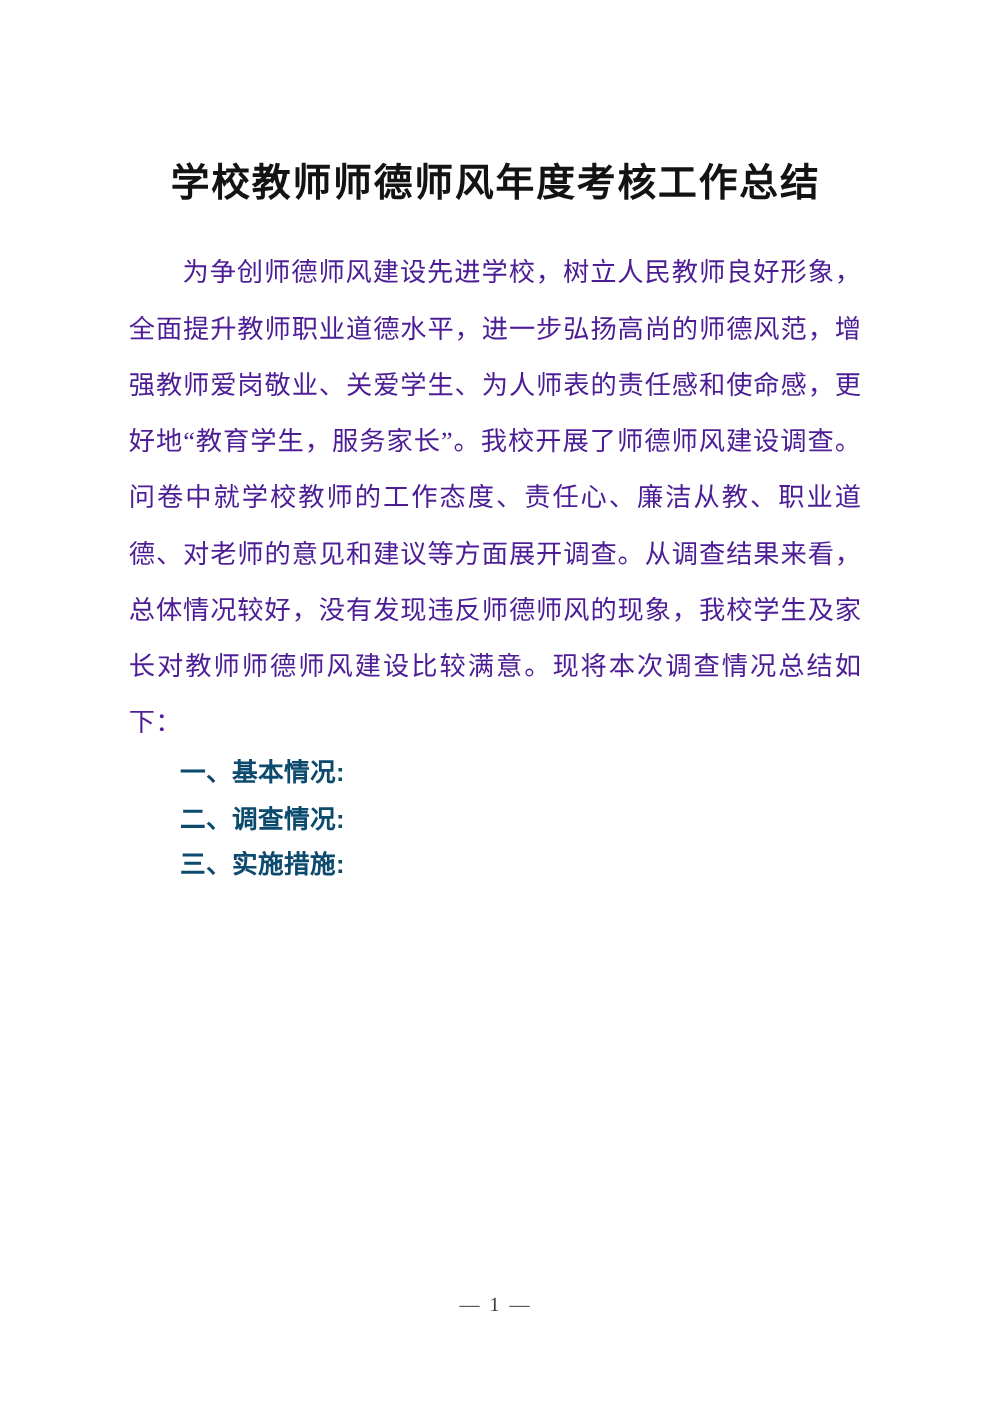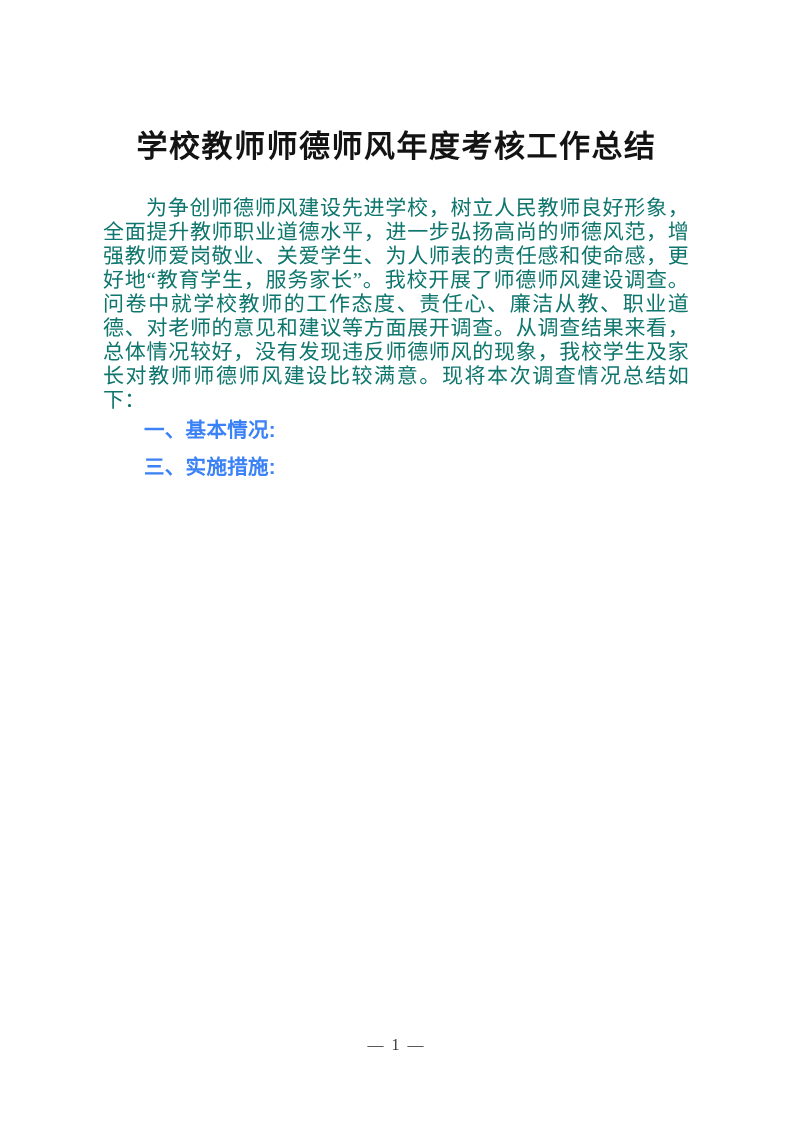--- a/index.html
+++ b/index.html
@@ -38,36 +38,36 @@
   .body-block {
     position: absolute;
     left: 103px;
     top: 196px;
     width: 586px;
   }
 
   .para {
     font-family: "Liberation Serif", "DejaVu Serif", serif;
     font-size: 21px;
-    line-height: 24px;
-    color: #0f766e;
+    line-height: 45px;
+    color: #4c1d95;
     text-align: justify;
     text-justify: inter-ideograph;
     text-indent: 43px;
     margin: 0;
     letter-spacing: 0.15px;
     -webkit-font-smoothing: antialiased;
   }
 
   .heading {
     font-family: "Liberation Sans", "DejaVu Sans", sans-serif;
     font-size: 20.5px;
     font-weight: bold;
     line-height: 36.6px;
-    color: #3b82f6;
+    color: #0c4a6e;
     text-indent: 41px;
     margin: 0;
     letter-spacing: 0.3px;
   }
 
   
   .page-footer {
     position: absolute;
     left: 0;
     top: 1036px;
@@ -86,20 +86,21 @@
 
   <h1 class="doc-title">学校教师师德师风年度考核工作总结</h1>
 
   <div class="body-block">
 
     <p class="para">为争创师德师风建设先进学校，树立人民教师良好形象，全面提升教师职业道德水平，进一步弘扬高尚的师德风范，增强教师爱岗敬业、关爱学生、为人师表的责任感和使命感，更好地“教育学生，服务家长”。我校开展了师德师风建设调查。问卷中就学校教师的工作态度、责任心、廉洁从教、职业道德、对老师的意见和建议等方面展开调查。从调查结果来看，总体情况较好，没有发现违反师德师风的现象，我校学生及家长对教师师德师风建设比较满意。现将本次调查情况总结如下：</p>
 
     <p class="heading">一、基本情况:</p>
 
 
+    <p class="heading">二、调查情况:</p>
 
 
     <p class="heading">三、实施措施:</p>
 
 
   </div>
 
   <div class="page-footer">— 1 —</div>
 
 </div>

